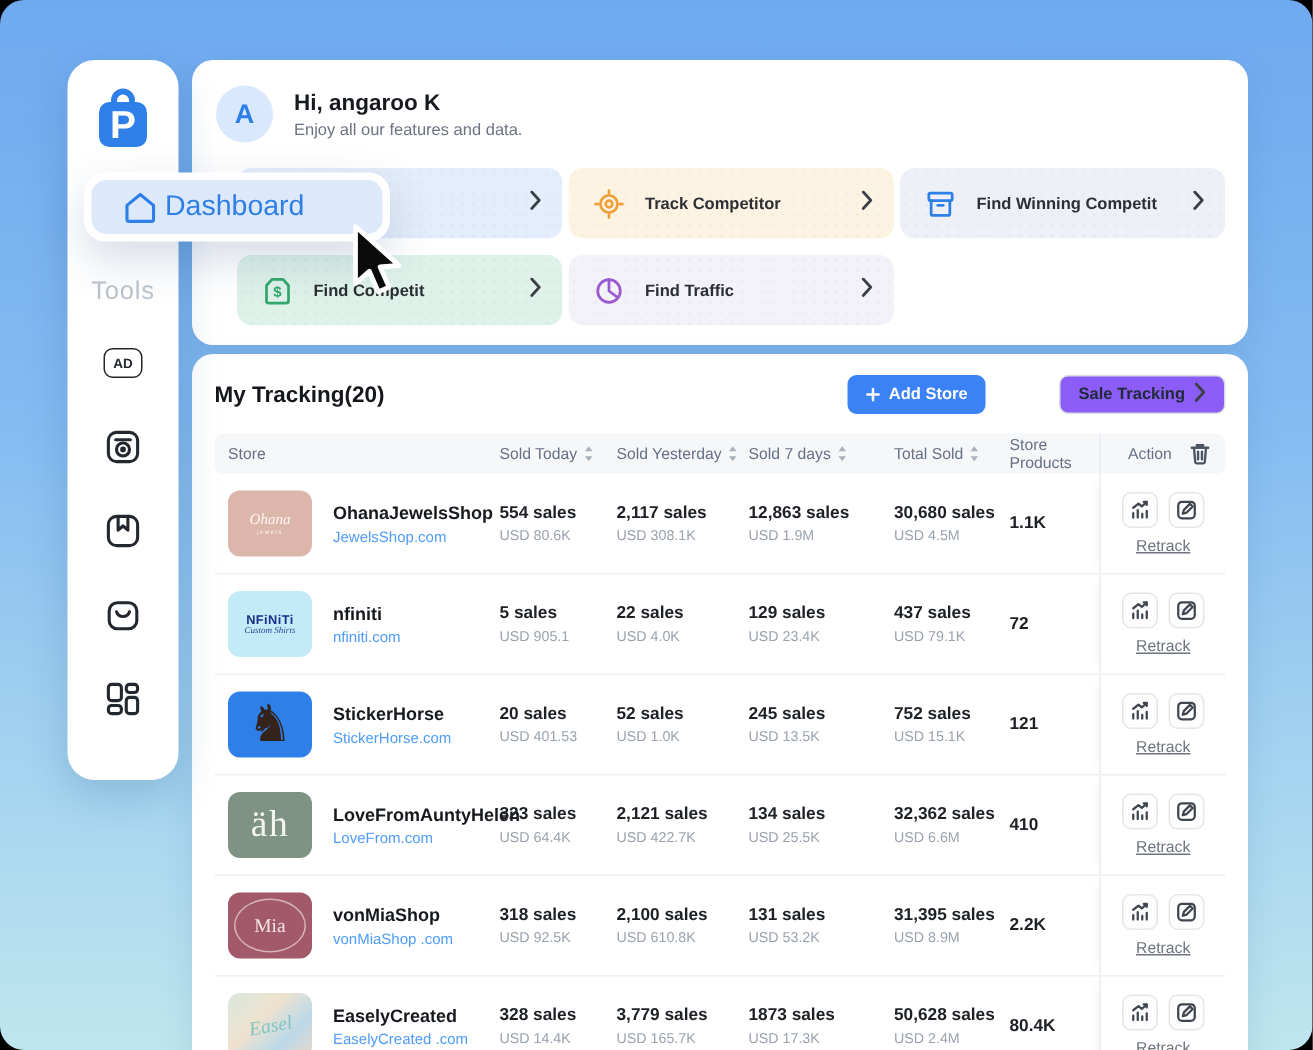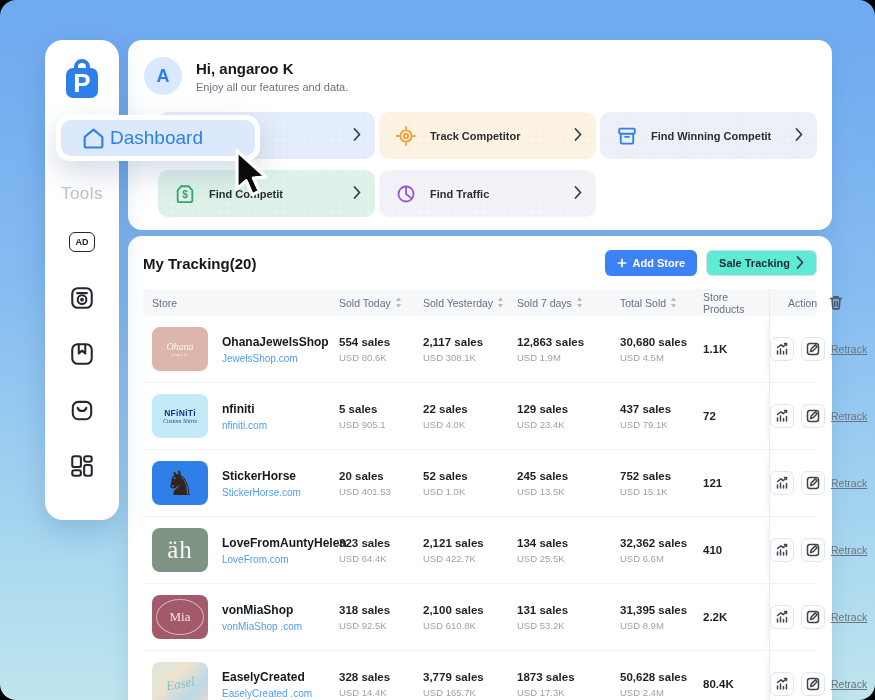--- a/index.html
+++ b/index.html
@@ -57,24 +57,24 @@
 
   
   .tracking-card { left:128px; top:236px; width:704px; height:492px; padding:14px 15px; }
   .tracking-head { display:flex; align-items:center; justify-content:space-between; }
   .tracking-title { font-size:15px; font-weight:800; color:#14171b; }
   .tracking-actions { display:flex; gap:9px; }
   .btn { height:26px; border-radius:6px; font-size:11px; font-weight:600; display:flex; align-items:center;
          gap:6px; padding:0 12px; cursor:pointer; border:none; font-family:inherit; }
   .btn-primary { background:#3b82f6; color:#fff; }
   .btn-primary svg { width:10px; height:10px; stroke:#fff; stroke-width:2; }
-  .btn-outline { background:#5eead4; color:#1f2937; border:1px solid #d8dce2; }
+  .btn-outline { background:#8b5cf6; color:#1f2937; border:1px solid #d8dce2;margin-left:40px; }
 
   .table { margin-top:13px; }
-  .grid-row { display:grid; grid-template-columns:190px 78px 88px 97px 77px 60px 84px; align-items:center;gap:6px; }
+  .grid-row { display:grid; grid-template-columns:190px 78px 88px 97px 77px 60px 84px; align-items:center; }
   .thead { background:#f6f7f9; border-radius:6px; height:27px; }
   .th { font-size:10.5px; color:#667085; display:flex; align-items:center; gap:4px; cursor:pointer; }
   .th-store { padding-left:9px; }
   .sort-ic svg { width:7px; height:11px; display:block; }
   .th-action { justify-content:space-between; padding:0 10px 0 18px; height:100%; border-left:1px solid #e9ebee; }
   .trash { width:14px; height:15px; cursor:pointer; }
   .trash svg { width:14px; height:15px; stroke:#4b5563; stroke-width:1.6; fill:none; stroke-linecap:round; }
 
   .trow { height:67px; border-bottom:1px solid #eef0f3; }
   .c-store { display:flex; align-items:center; gap:14px; padding-left:9px; }
@@ -92,21 +92,21 @@
   .logo-easel .logo-text { font-family:"Liberation Serif",serif; font-style:italic; font-size:13px;
                            color:#7fc4c0; transform:rotate(-10deg); }
   .store-meta { display:flex; flex-direction:column; gap:4px; min-width:0; }
   .store-name { font-size:12px; font-weight:700; color:#16191d; white-space:nowrap; }
   .store-link { font-size:10px; color:#4f9cf8; text-decoration:none; cursor:pointer; white-space:nowrap; }
   .c-num { display:flex; flex-direction:column; gap:4px; }
   .num-val { font-size:11.5px; font-weight:700; color:#1d2126; white-space:nowrap; }
   .num-sub { font-size:9.5px; color:#9aa3ad; white-space:nowrap; }
   .c-products { font-size:11.5px; font-weight:700; color:#1d2126; }
   .c-action { height:100%; border-left:1px solid #e9ebee; box-shadow:-6px 0 8px -7px rgba(0,0,0,.10);
-              display:flex; flex-direction:row; align-items:center; gap:6px; }
+              display:flex; flex-direction:column; align-items:center; justify-content:center; gap:6px; }
   .action-btns { display:flex; gap:7px; }
   .icon-btn { width:24px; height:24px; border:1px solid #e3e6ea; border-radius:6px; background:#fdfdfe;
               display:flex; align-items:center; justify-content:center; cursor:pointer; }
   .icon-btn svg { width:14px; height:14px; stroke:#3f4650; stroke-width:1.5; fill:none;
                   stroke-linecap:round; stroke-linejoin:round; }
   .retrack { font-size:10.5px; color:#6d747d; text-decoration:underline; cursor:pointer; }
 </style>
 </head>
 <body>
 

